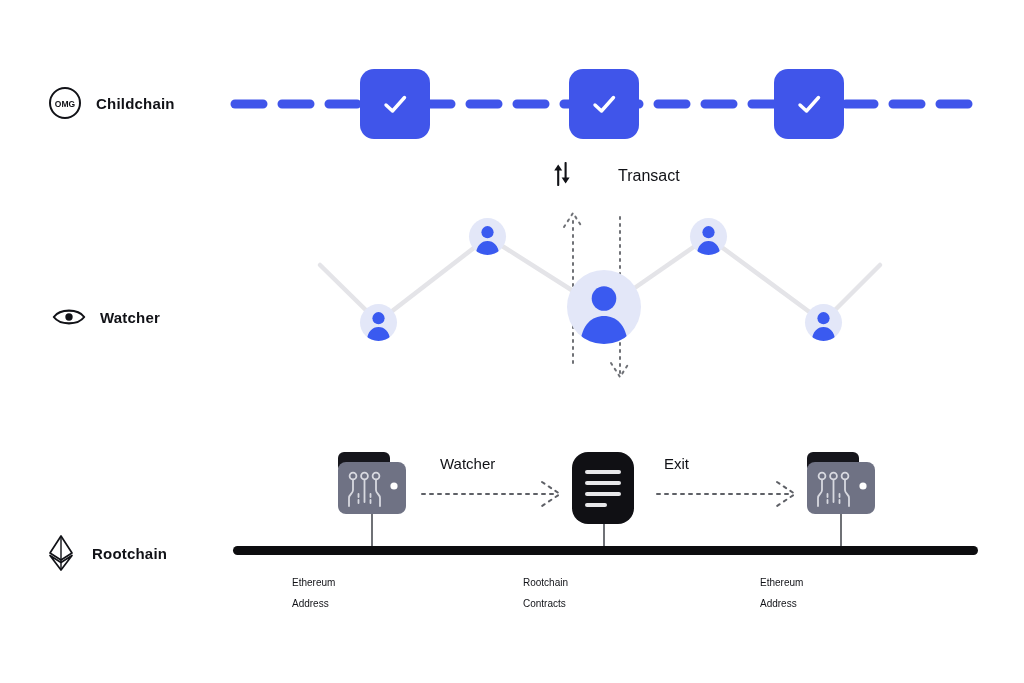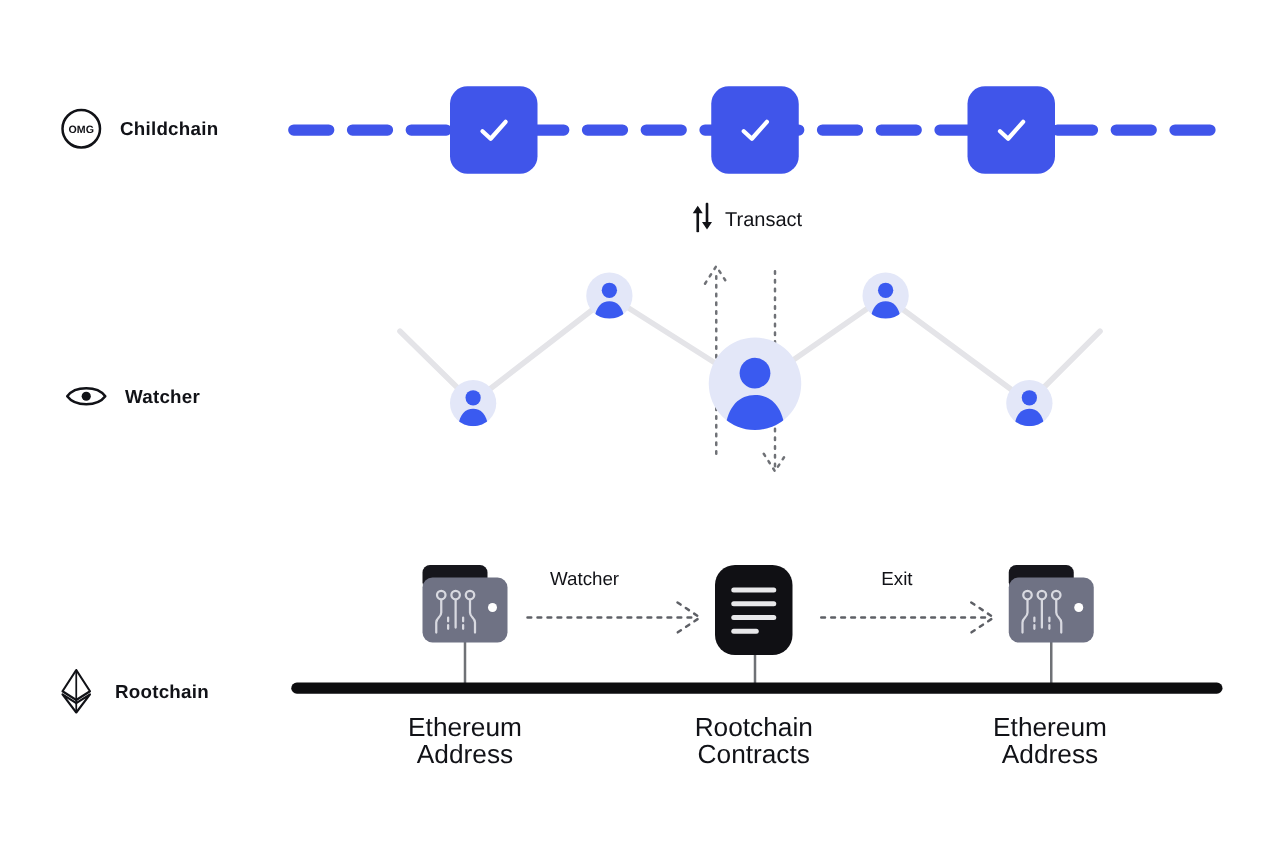--- a/index.html
+++ b/index.html
@@ -21,40 +21,40 @@
   .cc-block{
     position:absolute;width:70px;height:70px;border-radius:14px;background:#4055ea;
     display:flex;align-items:center;justify-content:center;
   }
   .cc-check{width:34px;height:34px;}
 
   
   .transact{
     position:absolute;display:flex;align-items:center;gap:8px;
   }
-  .transact .t-lbl{font-size:16px;color:#111217;white-space:nowrap;}
+  .transact .t-lbl{font-size:16px;color:#111217;white-space:nowrap;margin-left:38px;}
 
   
   .avatar{
     position:absolute;border-radius:50%;background:#e3e7f8;overflow:hidden;
     display:flex;align-items:flex-end;justify-content:center;
   }
 
   
   .wallet{position:absolute;width:72px;height:66px;}
   .contract{position:absolute;width:62px;height:72px;border-radius:16px;background:#101014;
             display:flex;flex-direction:column;align-items:center;justify-content:center;gap:7px;}
   .cline{height:4px;border-radius:2px;background:#e8e8ea;}
 
   .stem{position:absolute;width:2px;background:#6f7176;}
 
   .baseline{position:absolute;height:9px;border-radius:5px;background:#0d0d0f;}
 
   .axis-label{
-    position:absolute;text-align:center;font-size:21px;line-height:21px;color:#111217;white-space:pre-line;
+    position:absolute;text-align:left;font-size:10px;line-height:21px;color:#111217;white-space:pre-line;
   }
   .flow-label{position:absolute;font-size:15px;color:#111217;white-space:nowrap;}
 </style>
 </head>
 <body>
 
 <div class="stage">
 
   <div class="row-label" style="left:48px;top:86px;">
     <span class="ricon">
@@ -230,21 +230,21 @@
     </g>
   </svg>
   <div class="flow-label" style="left:440px;top:455px;">Watcher</div>
 
   <svg style="position:absolute;left:655px;top:478px;" width="150" height="32">
     <g stroke="#5e6066" stroke-width="2" fill="none" stroke-linecap="round" stroke-dasharray="3 5">
       <path d="M2 16 L134 16"></path>
       <path d="M122 4 L140 16 L122 28"></path>
     </g>
   </svg>
-  <div class="flow-label" style="left:705px;top:455px;">Exit</div>
+  <div class="flow-label" style="left:664px;top:455px;">Exit</div>
 
   <div class="baseline" style="left:233px;top:546px;width:745px;"></div>
 
   <div class="axis-label" style="left:292px;top:572px;width:160px;">Ethereum
 Address</div>
   <div class="axis-label" style="left:523px;top:572px;width:160px;">Rootchain
 Contracts</div>
   <div class="axis-label" style="left:760px;top:572px;width:160px;">Ethereum
 Address</div>
 

